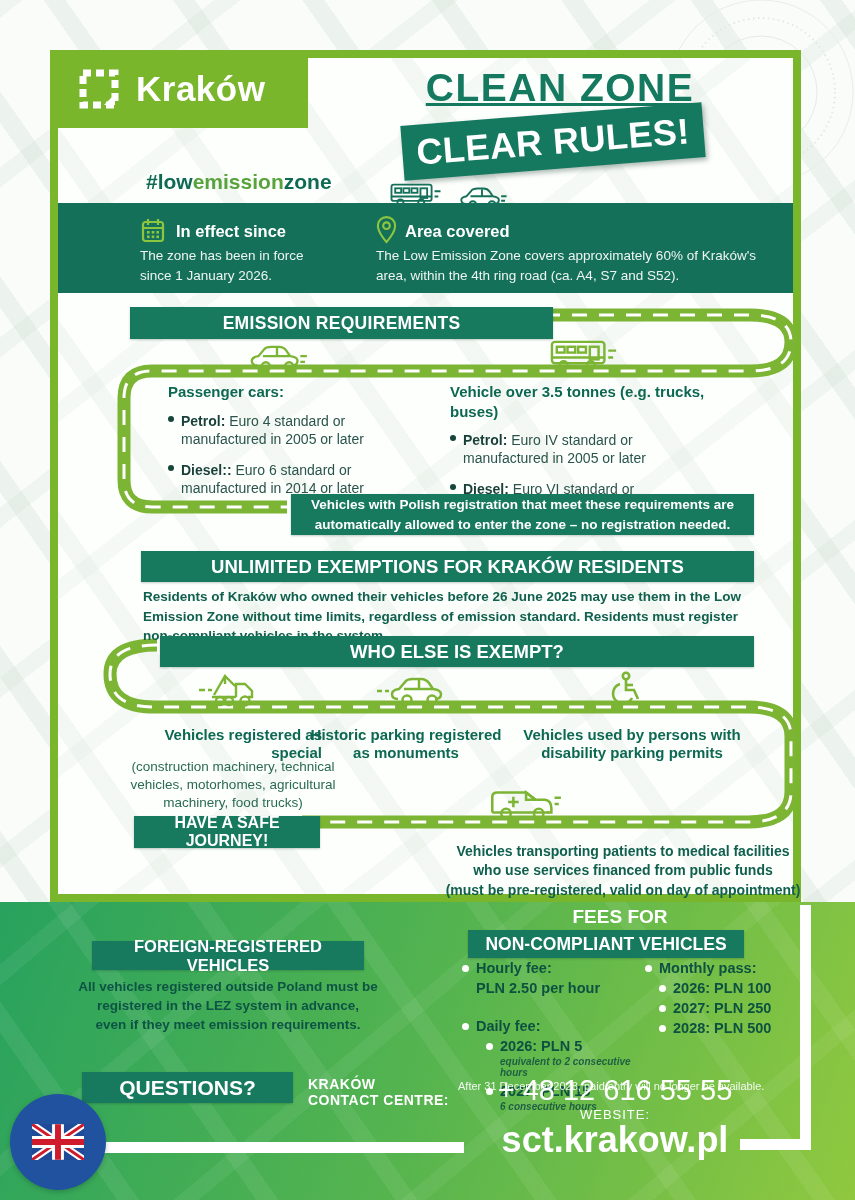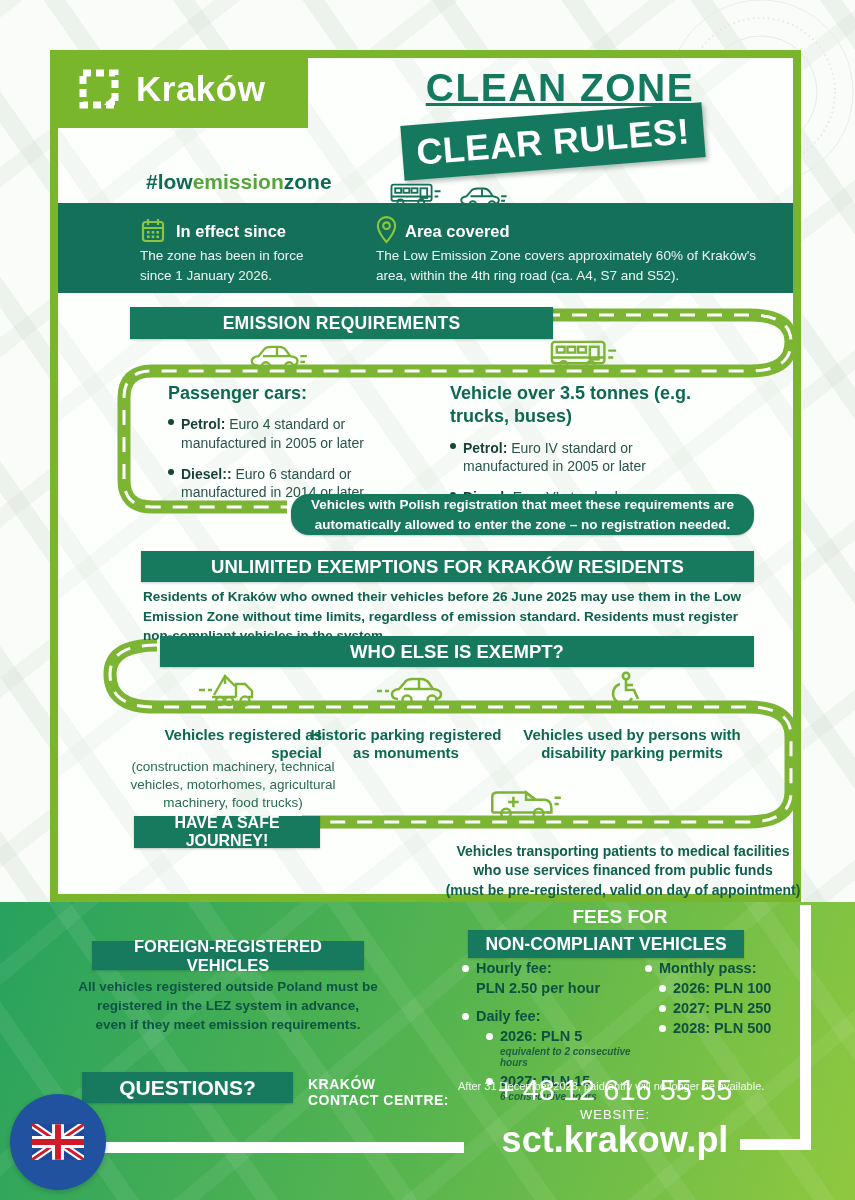--- a/index.html
+++ b/index.html
@@ -39,21 +39,21 @@
   #info-band .ih { position:absolute; color:#fff; font-weight:bold; font-size:16.5px; }
   #info-band .ib { position:absolute; color:rgba(255,255,255,.93); font-size:13.5px; line-height:1.5; }
 
   
   .banner { position:absolute; background:#17795e; color:#fff; font-weight:bold;
     display:flex; align-items:center; justify-content:center; text-align:center;
     box-shadow:0 1px 2px rgba(20,50,40,.25); }
 
   
   .ecol { position:absolute; font-size:14px; color:#2a544b; line-height:1.3; }
-  .ecol h4 { font-size:18px; color:#0d6852; margin-bottom:10px; }
+  .ecol h4 { font-size:15px; color:#0d6852; margin-bottom:10px; }
   .eitem { margin-bottom:13px; position:relative; padding-left:13px; }
   .eitem .dot { position:absolute; left:0; top:4px; width:6px; height:6px; border-radius:50%; background:#16453a; }
   .eitem .lbl { font-weight:bold; color:#183f38; }
   .note-banner { line-height:1.45; font-size:13.5px; }
 
   
   .teal-par { position:absolute; color:#10604d; font-weight:bold; }
 
   
   .xcol-title { position:absolute; text-align:center; font-weight:bold; color:#0d6852; font-size:15px; line-height:1.22; }
@@ -232,21 +232,21 @@
         <span>manufactured in 2005 or later</span>
       </div>
       <div class="eitem">
         <span class="dot"></span>
         <span class="lbl">Diesel:</span>
         <span>Euro VI standard or</span><br>
         <span>manufactured in 2012 or later</span>
       </div>
     </div>
 
-    <div class="banner note-banner" style="left:233px;top:436px;width:463px;height:41px;flex-direction:column;border-radius:18px;">
+    <div class="banner note-banner" style="left:233px;top:436px;width:463px;height:41px;flex-direction:column;">
       <div>Vehicles with Polish registration that meet these requirements are</div>
       <div>automatically allowed to enter the zone – no registration needed.</div>
     </div>
 
     <div class="banner" style="left:83px;top:493px;width:613px;height:31px;font-size:18.5px;">
       <span>UNLIMITED EXEMPTIONS FOR KRAKÓW RESIDENTS</span>
     </div>
     <div class="teal-par" style="left:85px;top:529px;width:612px;font-size:13.5px;line-height:1.45;">Residents of Kraków who owned their vehicles before 26 June 2025 may use them in the Low Emission Zone without time limits, regardless of emission standard. Residents must register non-compliant vehicles in the system.</div>
 
     <div class="banner" style="left:102px;top:578px;width:594px;height:31px;font-size:18.5px;">
@@ -324,21 +324,21 @@
   <div class="abs" style="left:470px;top:906px;width:300px;text-align:center;color:#fff;font-weight:bold;font-size:19px;">FEES FOR</div>
   <div class="banner" style="left:468px;top:930px;width:276px;height:28px;font-size:17.5px;">
     <span>NON-COMPLIANT VEHICLES</span>
   </div>
 
   <div class="abs feetxt" style="left:462px;top:960px;width:190px;">
     <div class="frow">
       <span class="wdot"></span>
       <span>Hourly fee:</span>
     </div>
-    <div class="indent1" style="margin-bottom:12px;">PLN 2.50 per hour</div>
+    <div class="indent1" style="margin-bottom:22px;">PLN 2.50 per hour</div>
     <div class="frow">
       <span class="wdot"></span>
       <span>Daily fee:</span>
     </div>
     <div class="frow indent2">
       <span class="wdot"></span>
       <span>2026: PLN 5</span>
     </div>
     <div class="fnote">equivalent to 2 consecutive hours</div>
     <div class="frow indent2">

